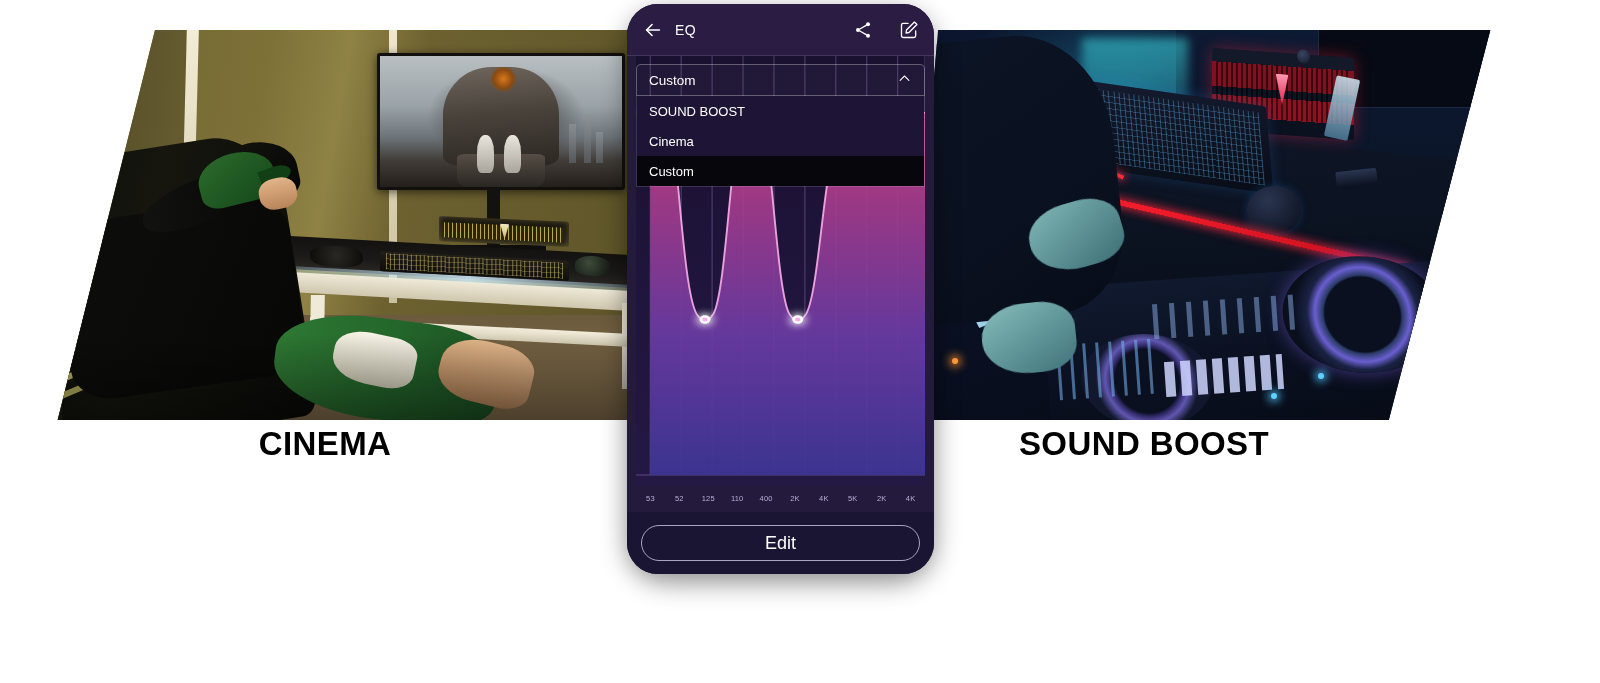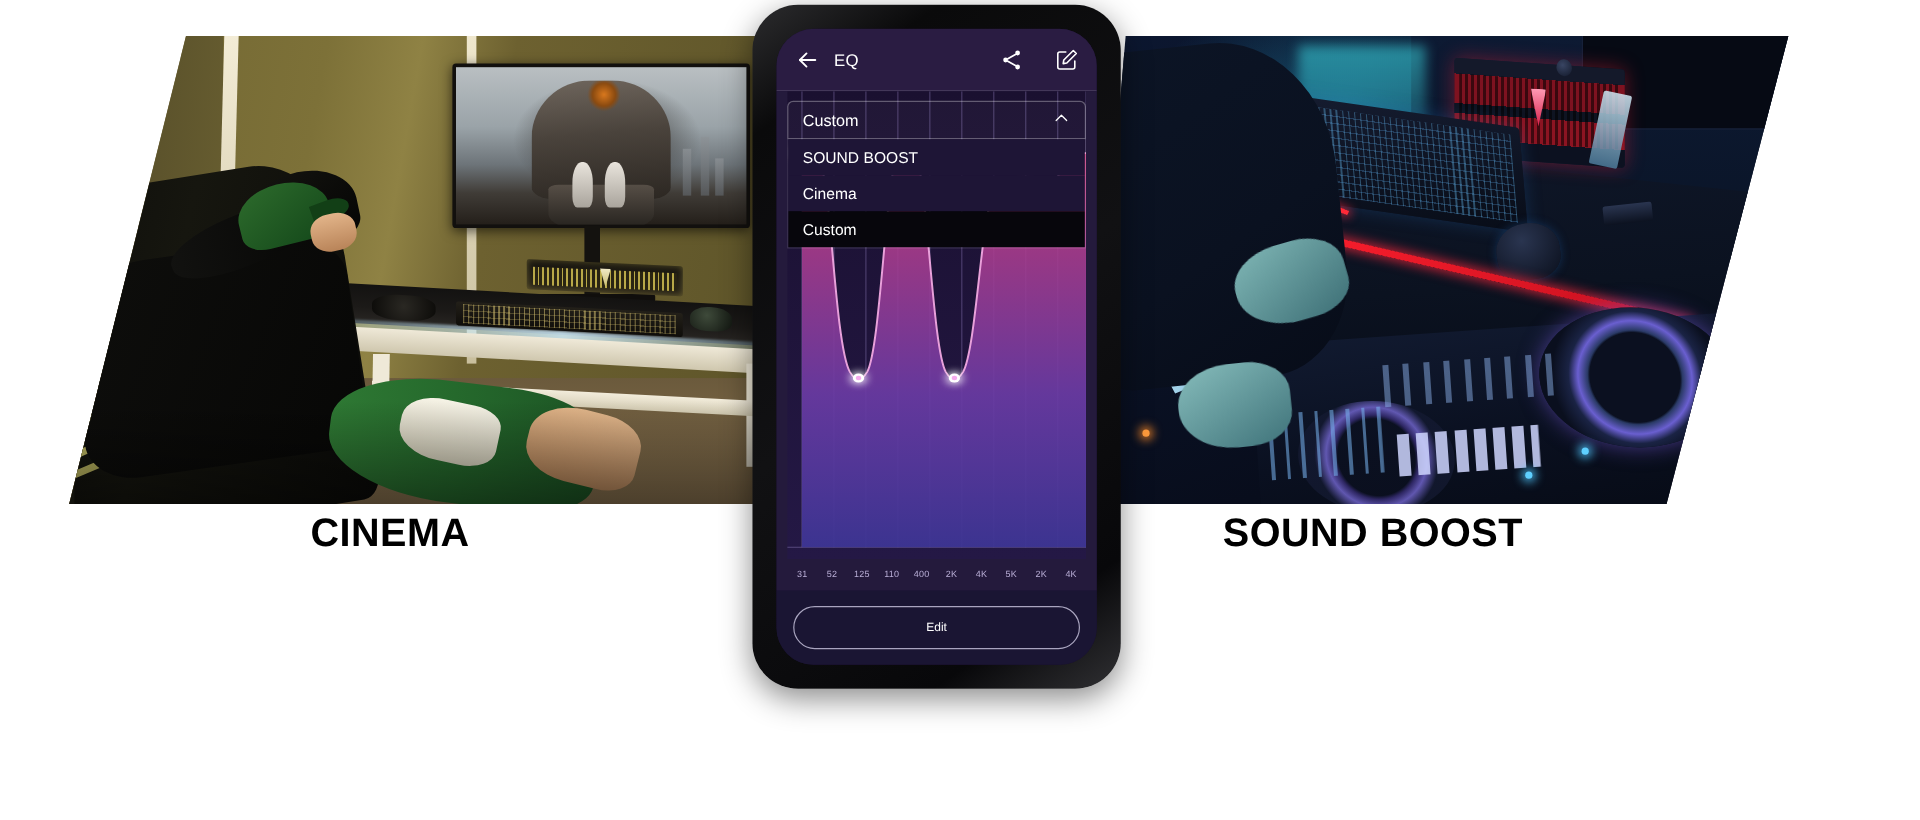--- a/index.html
+++ b/index.html
@@ -317,21 +317,21 @@
     font-size:33px;
   }
   #caption-cinema { left:50px; top:425px; width:550px; }
   #caption-boost  { left:905px; top:425px; width:478px; }
 
   
   #phone {
     position:absolute; left:627px; top:4px; width:307px; height:570px;
     background:linear-gradient(145deg,#2c2c2e 0%, #0a0a0b 14%, #111113 50%, #08080a 86%, #303033 100%);
     border-radius:38px;
-    padding:20px;
+    padding:0;
     box-shadow:0 8px 26px rgba(0,0,0,.45);
   }
   #phone-screen {
     position:relative; width:100%; height:100%;
     background:#1c1233;
     border-radius:31px;
     overflow:hidden;
     display:flex; flex-direction:column;
   }
 
@@ -375,21 +375,21 @@
   }
   .eq-labels span {
     flex:1; text-align:center; color:#b9aed6; font-size:7.5px; letter-spacing:.2px;
   }
 
   
   .ph-footer { flex:none; height:62px; background:#1a1533; display:flex; align-items:center; padding:0 14px; }
   .edit-btn {
     width:100%; height:36px; border-radius:20px;
     border:1px solid rgba(225,220,245,.72);
-    background:transparent; color:#fff; font-size:10px;
+    background:transparent; color:#fff; font-size:18px;
     display:flex; align-items:center; justify-content:center; cursor:pointer;
     font-family:"Liberation Sans", sans-serif;
   }
 </style>
 </head>
 <body>
 
 <div class="panel" id="panel-left">
   <div class="panel-photo">
     <div class="room-left"></div>
@@ -591,21 +591,21 @@
             <circle cx="12" cy="62" r="2.2"></circle>
             <circle cx="58" cy="288" r="2.2"></circle>
             <circle cx="136" cy="288" r="2.2"></circle>
             <circle cx="168" cy="104" r="2.2"></circle>
             <circle cx="194" cy="96" r="2.2"></circle>
             <circle cx="220" cy="66" r="2.2"></circle>
           </g>
         </svg>
 
         <div class="eq-labels">
-          <span>31</span>
+          <span>53</span>
           <span>52</span>
           <span>125</span>
           <span>110</span>
           <span>400</span>
           <span>2K</span>
           <span>4K</span>
           <span>5K</span>
           <span>2K</span>
           <span>4K</span>
         </div>

